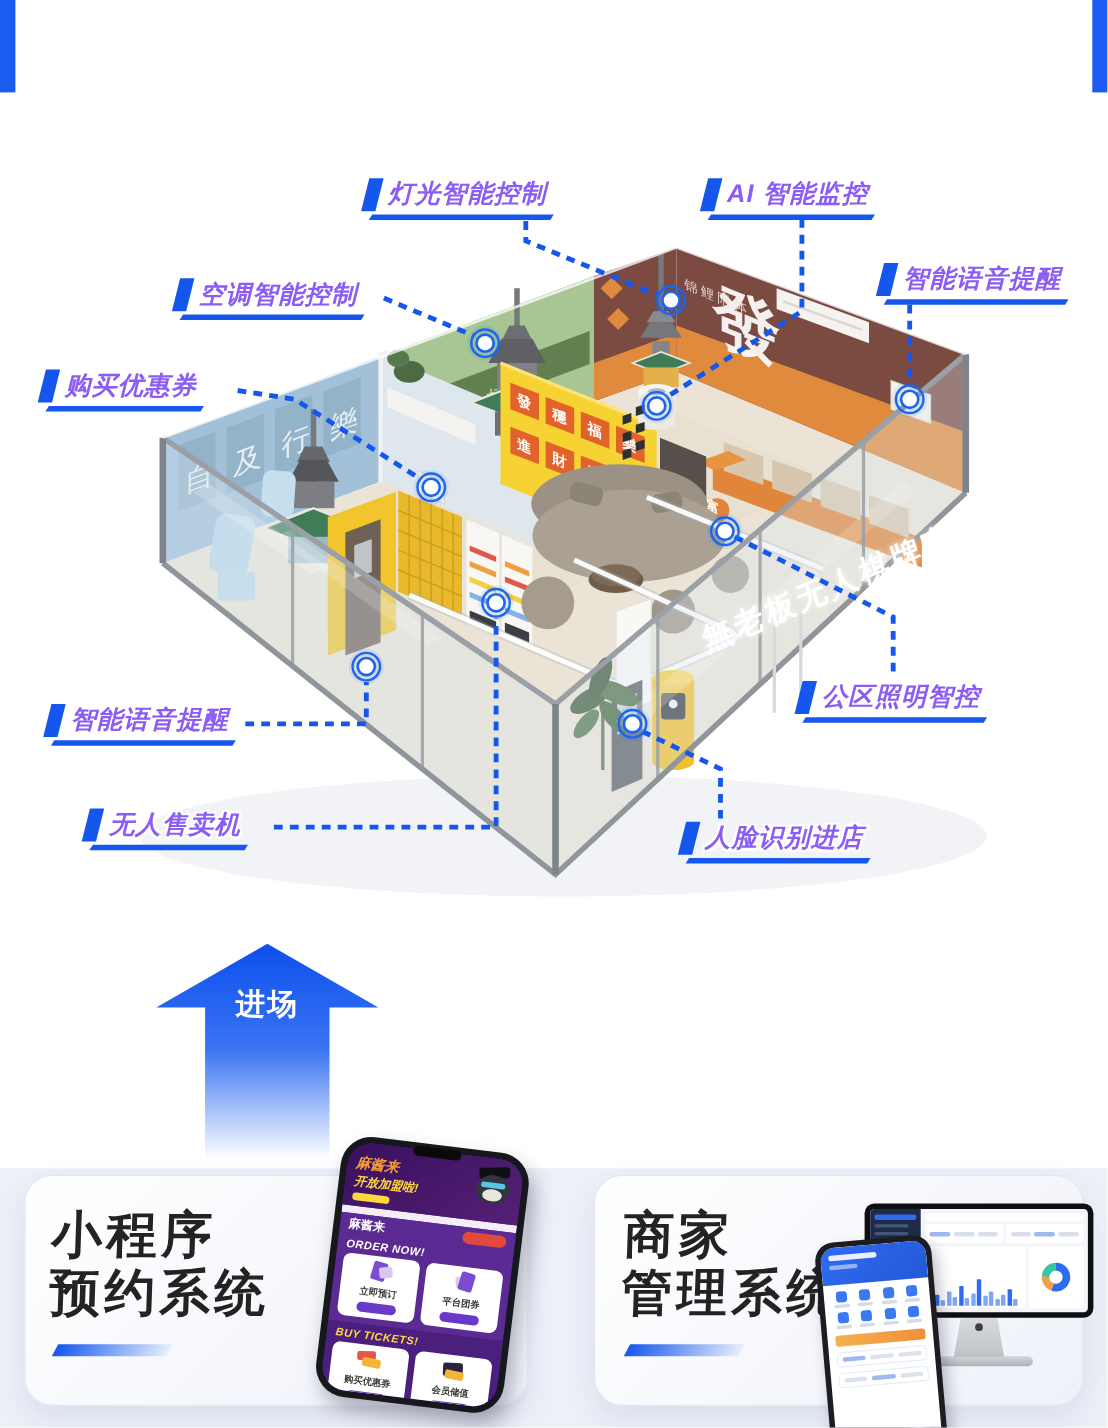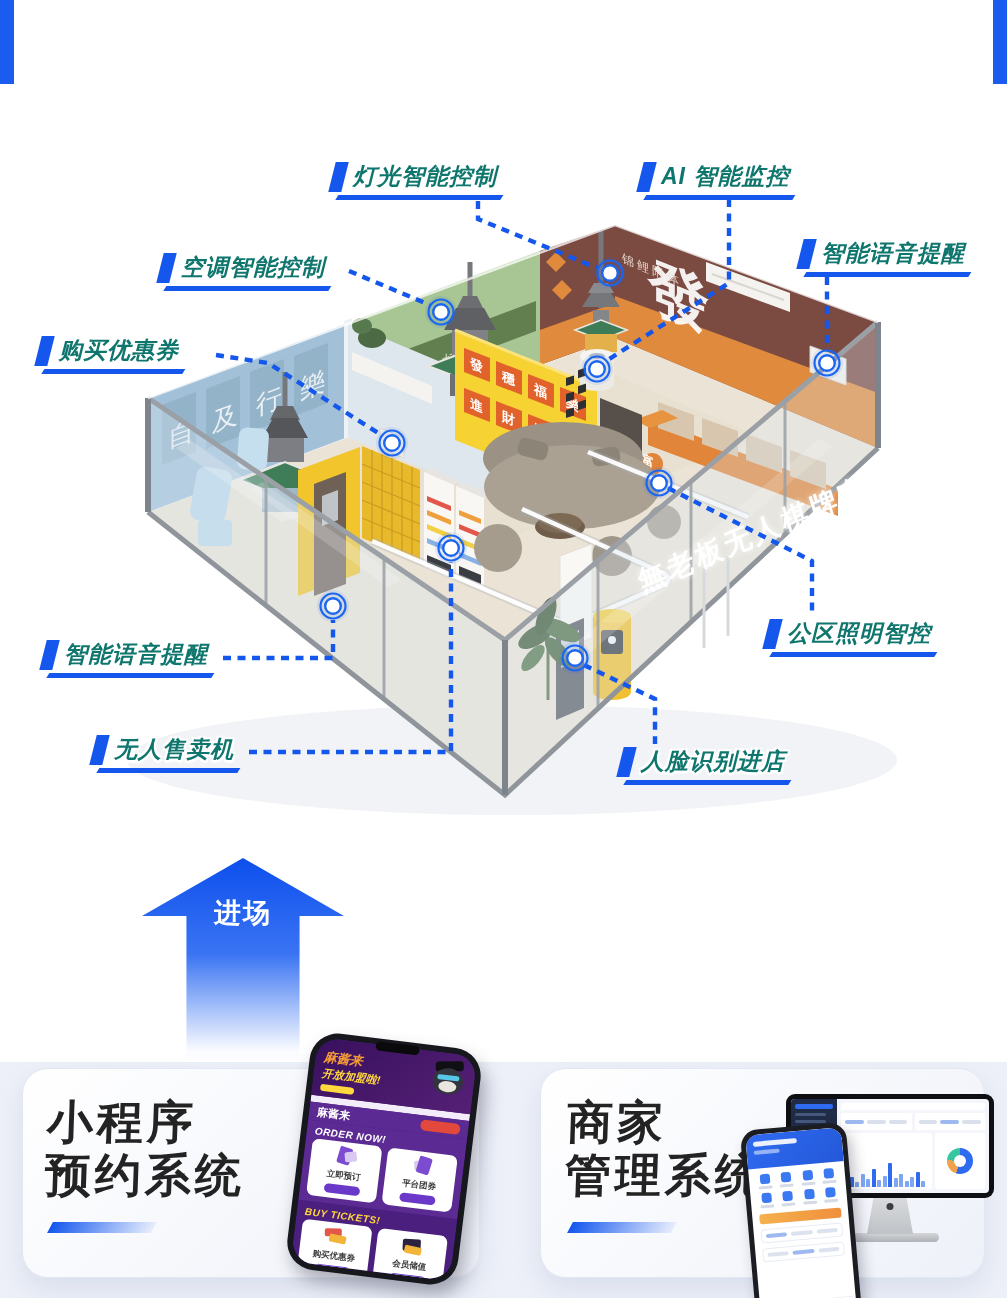--- a/index.html
+++ b/index.html
@@ -6,21 +6,21 @@
   #page{position:relative;width:1007px;height:1298px;margin:0 auto;background:#fff;overflow:hidden;
         font-family:"Liberation Sans","DejaVu Sans",sans-serif;}
   
   .edge-bar{position:absolute;top:0;width:14px;height:84px;background:#1b5bf0;}
   .banner{position:absolute;left:48px;top:7px;width:911px;height:71px;background:#1b5bf0;
           display:flex;align-items:center;justify-content:center;}
   .banner h1{margin:0;color:#fff;font-size:44px;font-weight:900;letter-spacing:4px;}
   
   .callout{position:absolute;display:flex;align-items:center;gap:8px;z-index:6;}
   .c-bar{width:13px;height:30px;background:#1557ec;transform:skewX(-14deg);flex:none;}
-  .c-txt{font-size:23px;font-weight:900;font-style:italic;color:#0f766e;letter-spacing:1px;white-space:nowrap;
+  .c-txt{font-size:23px;font-weight:900;font-style:italic;color:#8b5cf6;letter-spacing:1px;white-space:nowrap;
          text-shadow:2px 2px 0 #fff,-2px 2px 0 #fff,2px -2px 0 #fff,-2px -2px 0 #fff,0 3px 0 #fff;}
   .callout::after{content:"";position:absolute;left:5px;bottom:-7px;width:100%;height:4.5px;
          background:#1557ec;transform:skewX(-32deg);}
   
   #room{position:absolute;left:0;top:130px;width:1007px;height:700px;z-index:2;}
   
   .arrow{position:absolute;z-index:3;}
   .arrow .a-txt{position:absolute;left:0;width:100%;text-align:center;color:#fff;font-weight:900;
         font-size:27px;line-height:1.45;letter-spacing:2px;}
   #arrow-up{left:142px;top:858px;width:202px;height:200px;
@@ -429,25 +429,25 @@
     <span class="c-txt">空调智能控制</span>
   </div>
   <div class="callout" style="left:38px;top:335px">
     <span class="c-bar"></span>
     <span class="c-txt">购买优惠券</span>
   </div>
   <div class="callout" style="left:43px;top:639px">
     <span class="c-bar"></span>
     <span class="c-txt">智能语音提醒</span>
   </div>
-  <div class="callout" style="left:93px;top:734px">
+  <div class="callout" style="left:78px;top:734px">
     <span class="c-bar"></span>
     <span class="c-txt">无人售卖机</span>
   </div>
-  <div class="callout" style="left:766px;top:618px">
+  <div class="callout" style="left:726px;top:618px">
     <span class="c-bar"></span>
     <span class="c-txt">公区照明智控</span>
   </div>
   <div class="callout" style="left:620px;top:746px">
     <span class="c-bar"></span>
     <span class="c-txt">人脸识别进店</span>
   </div>
 
   <div id="arrow-up" class="arrow">
     <div class="a-txt">

